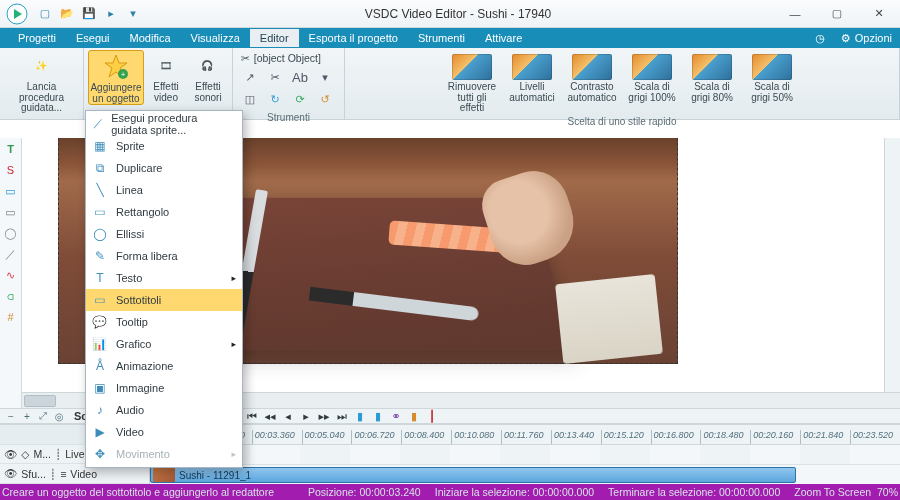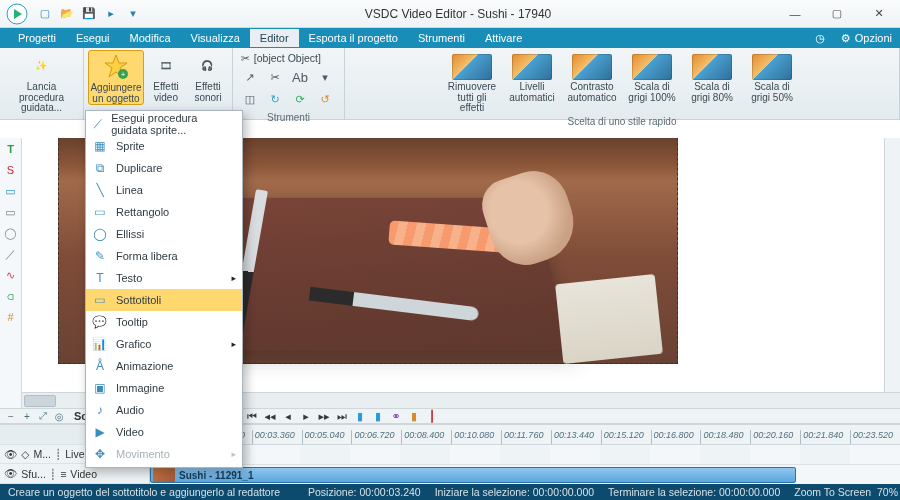--- a/index.html
+++ b/index.html
@@ -59,25 +59,25 @@
 .tp { width:16px; height:14px; display:flex; align-items:center; justify-content:center; color:#2e3a40; font-size:11px; }
 .tp.color1{color:#2f9bd6;} .tp.color2{color:#d68b2f;}
 
 .timeline { position: absolute; left: 0; right: 0; bottom: 16px; top: auto; height: 60px; background: #f4f7f9; border-top: 1px solid #cfd7db; display:flex; }
 .tl-left { width: 150px; border-right: 1px solid #cfd7db; display:flex; flex-direction:column; }
 .tl-row { height: 20px; display:flex; align-items:center; border-bottom:1px solid #dbe3e8; font-size:10.5px; padding-left:4px; gap:4px; background:#eef3f6; overflow:hidden; }
 .tl-row.head { background:#e6edf0; font-weight:600; }
 .tl-right { flex:1; position:relative; overflow:hidden; }
 .ruler { height:20px; background:#eef3f6; border-bottom:1px solid #cfd7db; display:flex; align-items:flex-end; font-size:9px; color:#51707e; white-space:nowrap; padding-left:2px; gap:0; }
 .rtick { width:50px; border-left:1px solid #aebec6; padding-left:2px; height:14px;font-style:italic; }
-.clip { position:absolute; left:0; top:42px; height:16px; width:646px; background:linear-gradient(#8fc6ef,#5da6dd); border:1px solid #2b74a8; border-radius:2px; display:flex; align-items:center; gap:4px; padding-left:2px; font-size:10px; color:#123a57;font-weight:bold;}
+.clip { position:absolute; left:0; top:42px; height:16px; width:646px; background:linear-gradient(#8fc6ef,#5da6dd); border:1px solid #2b74a8; border-radius:2px; display:flex; align-items:center; gap:4px; padding-left:2px; font-size:10px; color:#123a57;}
 .clip .cthumb{width:22px;height:14px;background:linear-gradient(135deg,#c97842,#a4593a);border-radius:1px;}
 .scene-label{position:absolute;left:2px;top:1px;font-size:11px;font-weight:600;color:#333;}
 
-.statusbar { position:absolute; left:0; right:0; bottom:0; height:16px; background:#0c4a6e; color:#d7e1e6; font-size:10.5px; display:flex; align-items:center; padding:0 8px; gap:14px; }
+.statusbar { position:absolute; left:0; right:0; bottom:0; height:16px; background:#a21caf; color:#d7e1e6; font-size:10.5px; display:flex; align-items:center; padding:0 2px; gap:14px; }
 .statusbar .seg{white-space:nowrap;}
 .statusbar .spacer{flex:1;}
 
 .right-scroll { position:absolute; right:0; top:138px; bottom:92px; width:16px; background:#eef3f6; border-left:1px solid #cfd7db;}
 </style>
 </head>
 <body>
 
 <div class="titlebar">
   <div class="app-logo">

